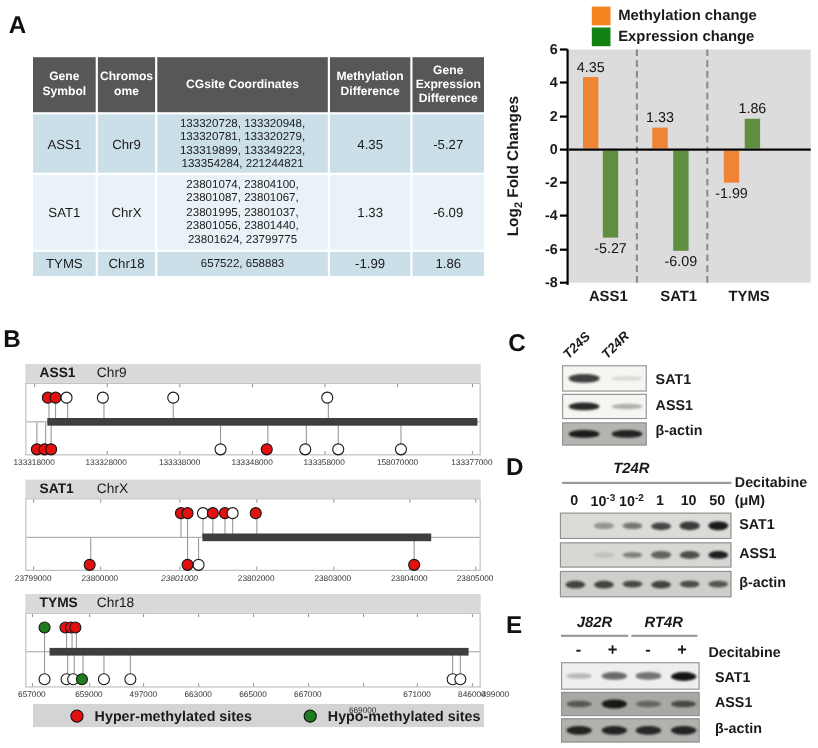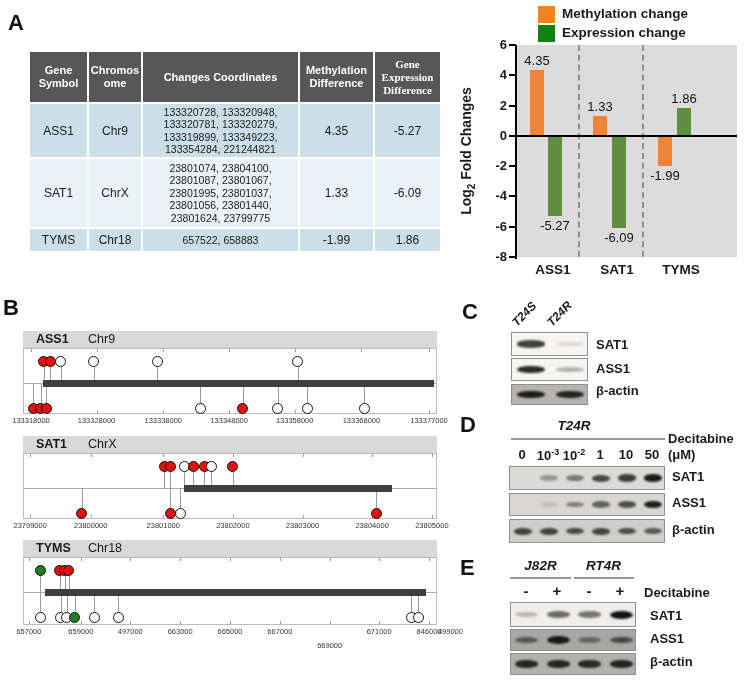--- a/index.html
+++ b/index.html
@@ -57,23 +57,23 @@
       <col style="width:57px">
         <col style="width:52px">
         <col style="width:155px">
         <col style="width:73px">
         <col style="width:65px">
     </colgroup>
     <thead>
         <tr id="gt-head">
           <th style="height: 46px;">Gene Symbol</th>
           <th class="brk" style="height: 46px;">Chromosome</th>
-          <th style="height: 46px;">Changes Coordinates</th>
+          <th style="height: 46px;">CGsite Coordinates</th>
           <th style="height: 46px;">Methylation Difference</th>
-          <th style="height: 46px; font-family: Liberation Serif, serif;">Gene Expression Difference</th>
+          <th style="height: 46px;">Gene Expression Difference</th>
         </tr>
       </thead>
     <tbody id="gt-body">
         <tr>
           <td style="background: rgb(203, 223, 233); height: 51px;">ASS1</td>
           <td style="background: rgb(203, 223, 233); height: 51px;">Chr9</td>
           <td class="coords" style="background: rgb(203, 223, 233); height: 51px;">133320728, 133320948, 133320781, 133320279, 133319899, 133349223, 133354284, 221244821</td>
           <td style="background: rgb(203, 223, 233); height: 51px;">4.35</td>
           <td style="background: rgb(203, 223, 233); height: 51px;">-5.27</td>
         </tr>
@@ -141,20 +141,26 @@
   <div class="uline" style="left:574px;top:577px;width:60px;height:1.5px;"></div>
   <div class="treat" style="left:516px;top:582px;">-</div>
   <div class="treat" style="left:547px;top:582px;">+</div>
   <div class="treat" style="left:579px;top:582px;">-</div>
   <div class="treat" style="left:610px;top:582px;">+</div>
   <div class="reagent" style="left:644px;top:585px;">Decitabine</div>
   <div class="protein-label" style="left:650px;top:608px;">SAT1</div>
   <div class="protein-label" style="left:650px;top:631px;">ASS1</div>
   <div class="protein-label" style="left:650px;top:654px;">β-actin</div>
 
+  <div id="site-legend">
+    <div class="site-legend-dot" style="left: 34px; background: rgb(227, 16, 16);"></div>
+    <div class="site-legend-text" style="left:56px;">Hyper-methylated sites</div>
+    <div class="site-legend-dot" style="left: 246px; background: rgb(30, 125, 30);"></div>
+    <div class="site-legend-text" style="left:268px;">Hypo-methylated sites</div>
+  </div>
 
 <div style="position: absolute; left: 515px; top: 45px; width: 2px; height: 214px; background: rgb(0, 0, 0);"></div>
     <div style="position: absolute; left: 509px; top: 44px; width: 7px; height: 2px; background: rgb(0, 0, 0);"></div>
     <div class="ytick-label" style="position: absolute; left: 479px; top: 37px;">6</div>
     <div style="position: absolute; left: 509px; top: 74.2857px; width: 7px; height: 2px; background: rgb(0, 0, 0);"></div>
     <div class="ytick-label" style="position: absolute; left: 479px; top: 67.2857px;">4</div>
     <div style="position: absolute; left: 509px; top: 104.571px; width: 7px; height: 2px; background: rgb(0, 0, 0);"></div>
     <div class="ytick-label" style="position: absolute; left: 479px; top: 97.5714px;">2</div>
     <div style="position: absolute; left: 509px; top: 134.857px; width: 7px; height: 2px; background: rgb(0, 0, 0);"></div>
     <div class="ytick-label" style="position: absolute; left: 479px; top: 127.857px;">0</div>
@@ -185,21 +191,21 @@
       <div style="position: absolute; left: 33.8%; bottom: 0px; width: 1px; height: 3px; background: rgb(153, 153, 153);"></div>
       <div class="axis-num" style="position: absolute; left: 33.8%; top: 67px;">133338000</div>
       <div style="position: absolute; left: 49.8%; top: 0px; width: 1px; height: 3px; background: rgb(153, 153, 153);"></div>
       <div style="position: absolute; left: 49.8%; bottom: 0px; width: 1px; height: 3px; background: rgb(153, 153, 153);"></div>
       <div class="axis-num" style="position: absolute; left: 49.8%; top: 67px;">133348000</div>
       <div style="position: absolute; left: 65.7%; top: 0px; width: 1px; height: 3px; background: rgb(153, 153, 153);"></div>
       <div style="position: absolute; left: 65.7%; bottom: 0px; width: 1px; height: 3px; background: rgb(153, 153, 153);"></div>
       <div class="axis-num" style="position: absolute; left: 65.7%; top: 67px;">133358000</div>
       <div style="position: absolute; left: 81.9%; top: 0px; width: 1px; height: 3px; background: rgb(153, 153, 153);"></div>
       <div style="position: absolute; left: 81.9%; bottom: 0px; width: 1px; height: 3px; background: rgb(153, 153, 153);"></div>
-      <div class="axis-num" style="position: absolute; left: 81.9%; top: 67px;">133368000</div>
+      <div class="axis-num" style="position: absolute; left: 81.9%; top: 67px;">158070000</div>
       <div style="position: absolute; left: 98.3%; top: 0px; width: 1px; height: 3px; background: rgb(153, 153, 153);"></div>
       <div style="position: absolute; left: 98.3%; bottom: 0px; width: 1px; height: 3px; background: rgb(153, 153, 153);"></div>
       <div class="axis-num" style="position: absolute; left: 98.3%; top: 67px;">133377000</div>
       <div style="position: absolute; left: 4.8%; top: 13px; width: 1px; height: 22px; background: rgb(154, 154, 154);"></div>
       <div style="position: absolute; left: 6.4%; top: 13px; width: 1px; height: 22px; background: rgb(154, 154, 154);"></div>
       <div style="position: absolute; left: 8.9%; top: 13px; width: 1px; height: 22px; background: rgb(154, 154, 154);"></div>
       <div style="position: absolute; left: 16.9%; top: 13px; width: 1px; height: 22px; background: rgb(154, 154, 154);"></div>
       <div style="position: absolute; left: 32.4%; top: 13px; width: 1px; height: 22px; background: rgb(154, 154, 154);"></div>
       <div style="position: absolute; left: 66.4%; top: 13px; width: 1px; height: 22px; background: rgb(154, 154, 154);"></div>
       <div style="position: absolute; left: 2.2%; top: 35px; width: 1px; height: 25px; background: rgb(154, 154, 154);"></div>
@@ -233,21 +239,21 @@
     <div style="position: absolute; left: 23px; top: 453px; width: 414px; height: 66px; background: rgb(255, 255, 255); border: 1px solid rgb(187, 187, 187); box-sizing: border-box; overflow: visible;">
       <div style="position: absolute; left: 0px; top: 34px; width: 100%; height: 1px; background: rgb(168, 168, 168);"></div>
       <div style="position: absolute; left: 1.5%; top: 0px; width: 1px; height: 3px; background: rgb(153, 153, 153);"></div>
       <div style="position: absolute; left: 1.5%; bottom: 0px; width: 1px; height: 3px; background: rgb(153, 153, 153);"></div>
       <div class="axis-num" style="position: absolute; left: 1.5%; top: 67px;">23799000</div>
       <div style="position: absolute; left: 16.2%; top: 0px; width: 1px; height: 3px; background: rgb(153, 153, 153);"></div>
       <div style="position: absolute; left: 16.2%; bottom: 0px; width: 1px; height: 3px; background: rgb(153, 153, 153);"></div>
       <div class="axis-num" style="position: absolute; left: 16.2%; top: 67px;">23800000</div>
       <div style="position: absolute; left: 33.8%; top: 0px; width: 1px; height: 3px; background: rgb(153, 153, 153);"></div>
       <div style="position: absolute; left: 33.8%; bottom: 0px; width: 1px; height: 3px; background: rgb(153, 153, 153);"></div>
-      <div class="axis-num" style="position: absolute; left: 33.8%; top: 67px;">23801000</div>
+      <div class="axis-num" style="position: absolute; left: 33.8%; top: 67px; font-style: italic;">23801000</div>
       <div style="position: absolute; left: 50.7%; top: 0px; width: 1px; height: 3px; background: rgb(153, 153, 153);"></div>
       <div style="position: absolute; left: 50.7%; bottom: 0px; width: 1px; height: 3px; background: rgb(153, 153, 153);"></div>
       <div class="axis-num" style="position: absolute; left: 50.7%; top: 67px;">23802000</div>
       <div style="position: absolute; left: 67.6%; top: 0px; width: 1px; height: 3px; background: rgb(153, 153, 153);"></div>
       <div style="position: absolute; left: 67.6%; bottom: 0px; width: 1px; height: 3px; background: rgb(153, 153, 153);"></div>
       <div class="axis-num" style="position: absolute; left: 67.6%; top: 67px;">23803000</div>
       <div style="position: absolute; left: 84.5%; top: 0px; width: 1px; height: 3px; background: rgb(153, 153, 153);"></div>
       <div style="position: absolute; left: 84.5%; bottom: 0px; width: 1px; height: 3px; background: rgb(153, 153, 153);"></div>
       <div class="axis-num" style="position: absolute; left: 84.5%; top: 67px;">23804000</div>
       <div style="position: absolute; left: 99%; top: 0px; width: 1px; height: 3px; background: rgb(153, 153, 153);"></div>

